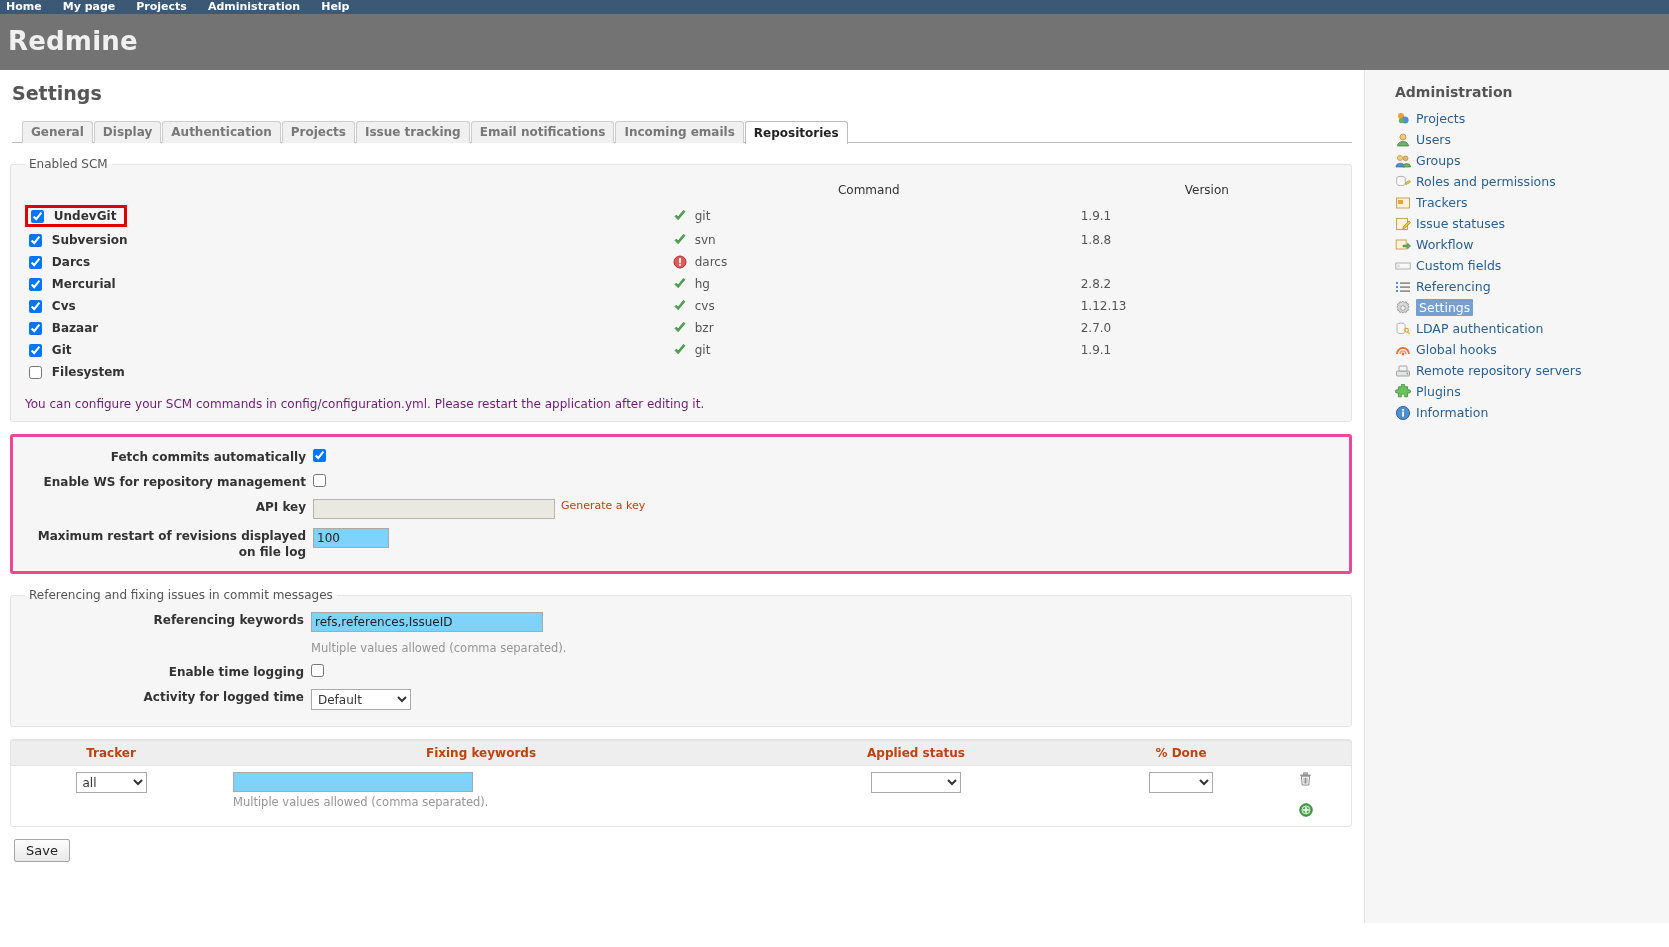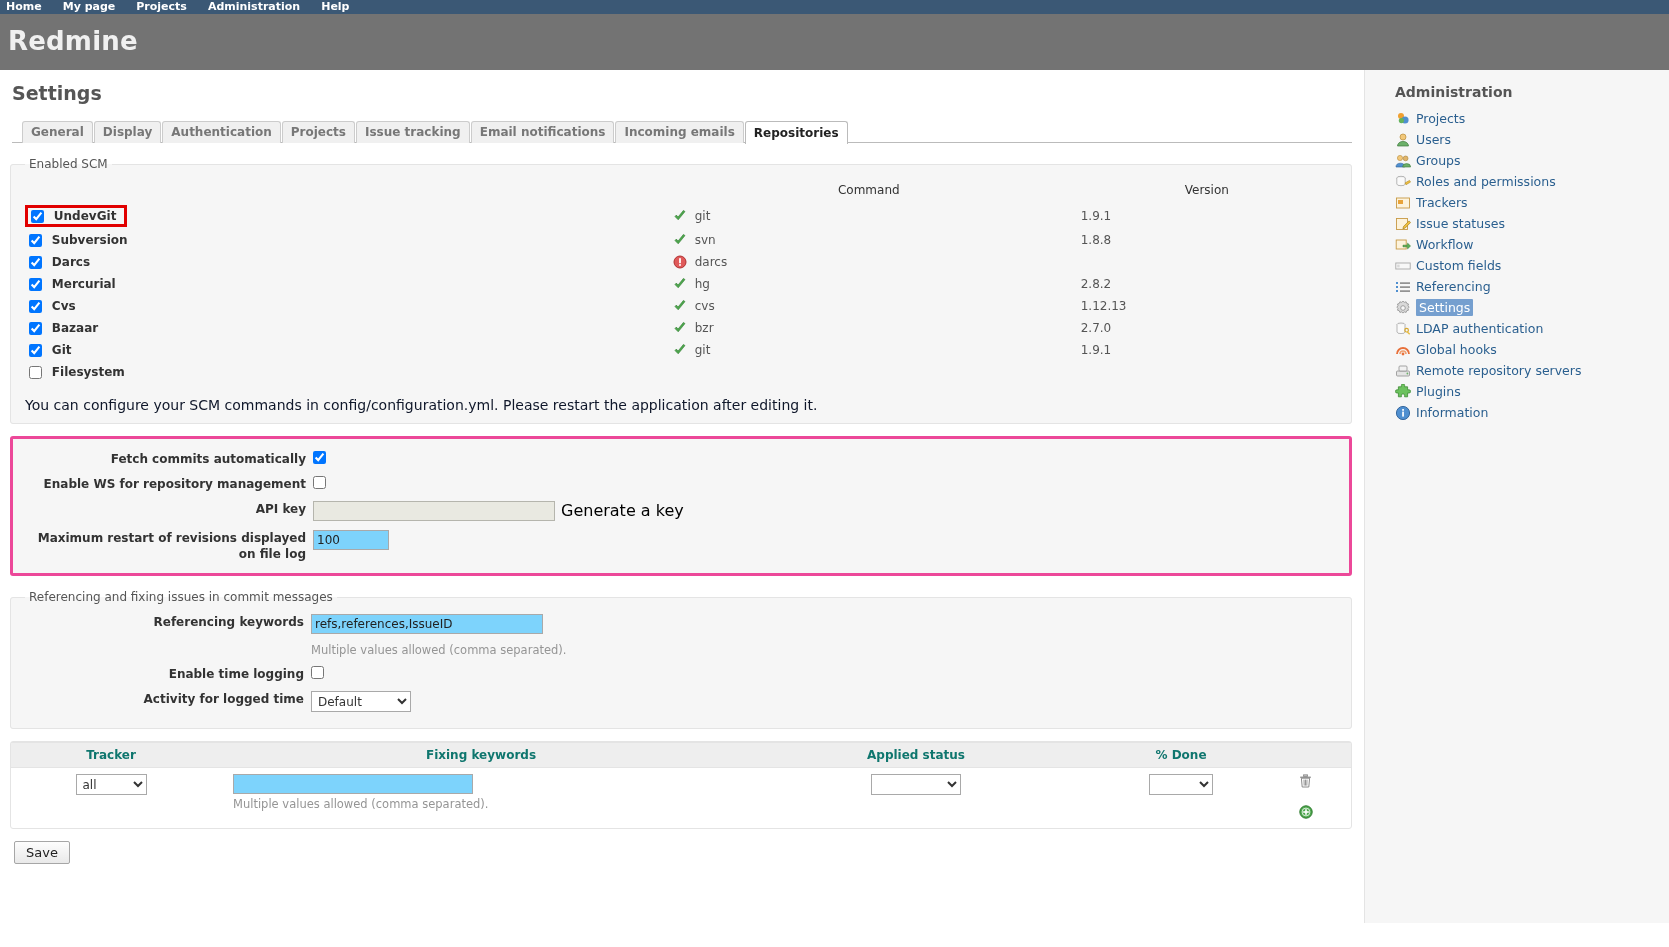--- a/index.html
+++ b/index.html
@@ -167,22 +167,22 @@
   
   input[type="checkbox"] {
     width: 13px; height: 13px;
     margin: 0; vertical-align: middle;
   }
 
   
   .ico { display: inline-block; width: 14px; height: 14px; vertical-align: middle; }
 
   .note {
-    color: #0f172a;
-    font-size: 14px;
+    color: #701a75;
+    font-size: 12px;
     margin: 14px 0 0 4px;
   }
 
   
   .srow {
     display: flex;
     align-items: flex-start;
     margin-bottom: 9px;
   }
   .slabel {
@@ -208,21 +208,21 @@
   }
   input.readonlyish {
     background: #e9e9e1;
     border: 1px solid #b5b5ad;
   }
   .inline-hint {
     color: #959595;
     font-size: 11.5px;
     margin-top: 3px;
   }
-  a.link { color: #000000; text-decoration: none; font-size: 16px; }
+  a.link { color: #c2410c; text-decoration: none; font-size: 11px; }
 
   select {
     font-family: "DejaVu Sans", "Liberation Sans", sans-serif;
     font-size: 12px;
     color: #333;
     border: 1px solid #a9a9a9;
     background: #fff;
     height: 21px;
     padding: 1px 2px;
   }
@@ -233,21 +233,21 @@
     border-collapse: collapse;
     font-size: 12px;
     margin: 0;
   }
   table.kwtable thead th {
     background: #eeeeee;
     border-top: 1px solid #e4e4e4;
     border-bottom: 1px solid #e4e4e4;
     font-size: 12px;
     font-weight: bold;
-    color: #0f766e;
+    color: #c2410c;
     padding: 5px 0;
     text-align: center;
   }
   table.kwtable tbody td {
     padding: 6px 0 2px 0;
     text-align: center;
     vertical-align: top;
   }
   .kw-wrap {
     border: 1px solid #e4e4e4;

